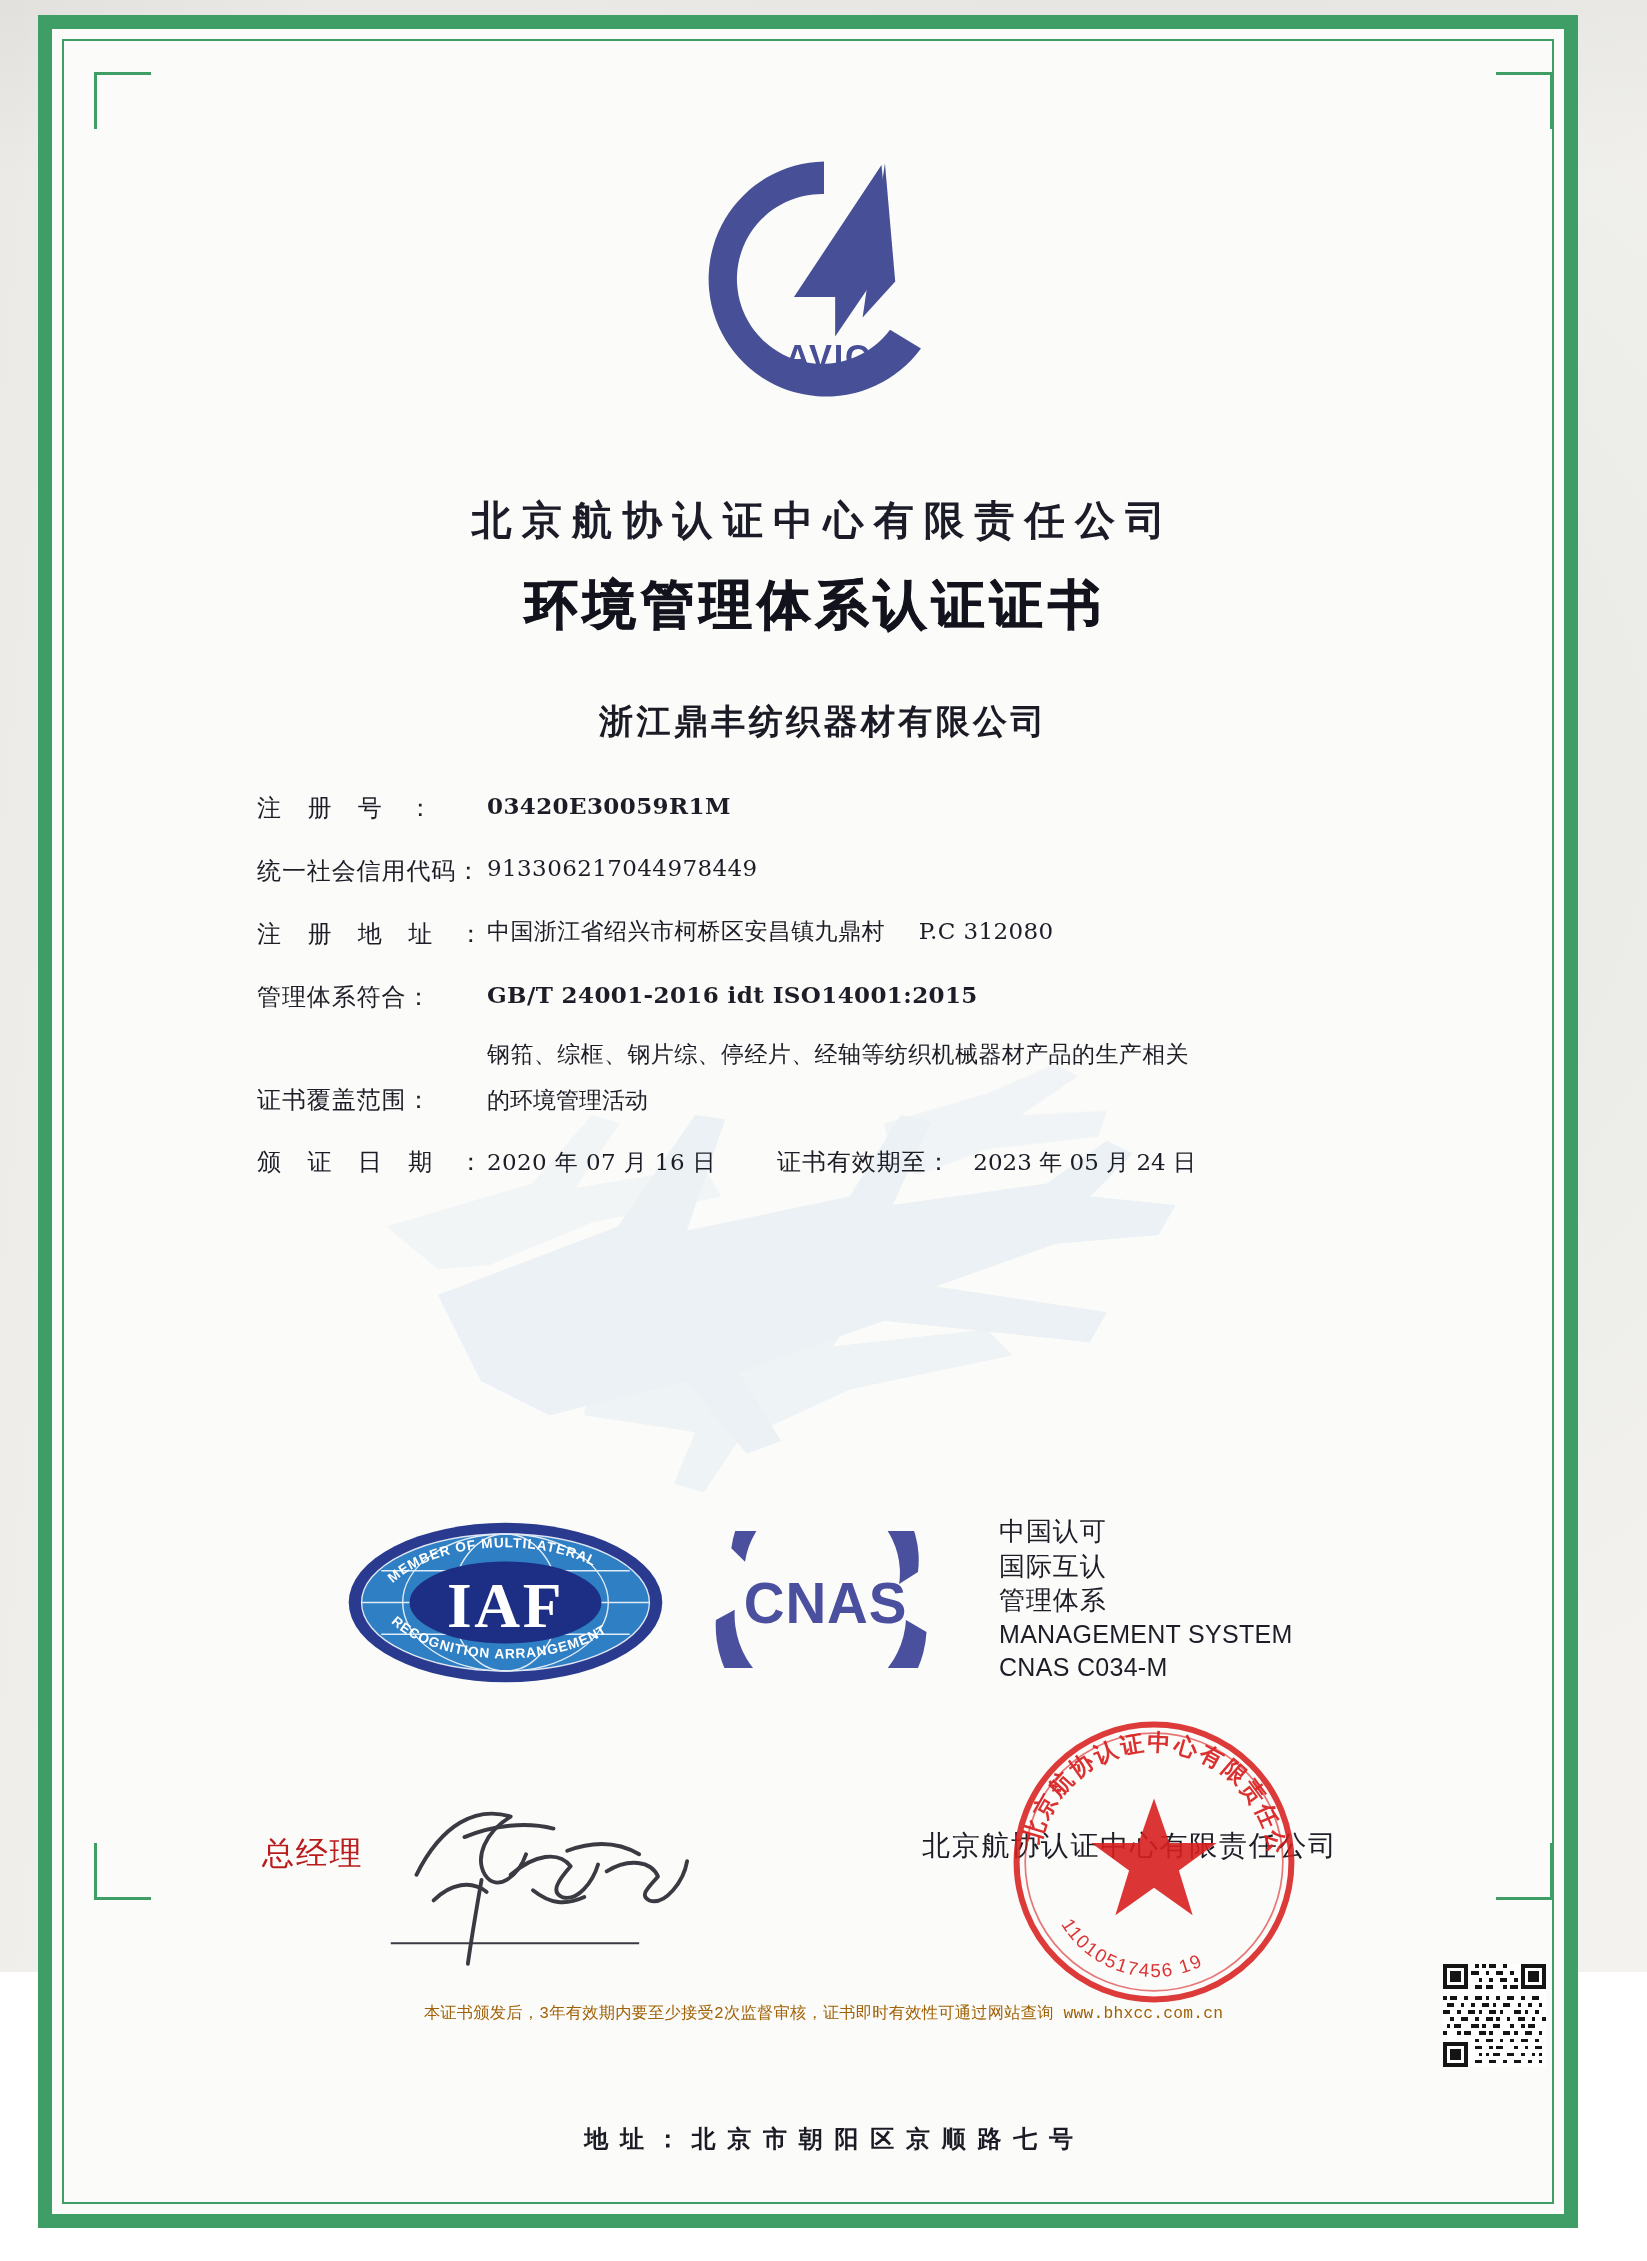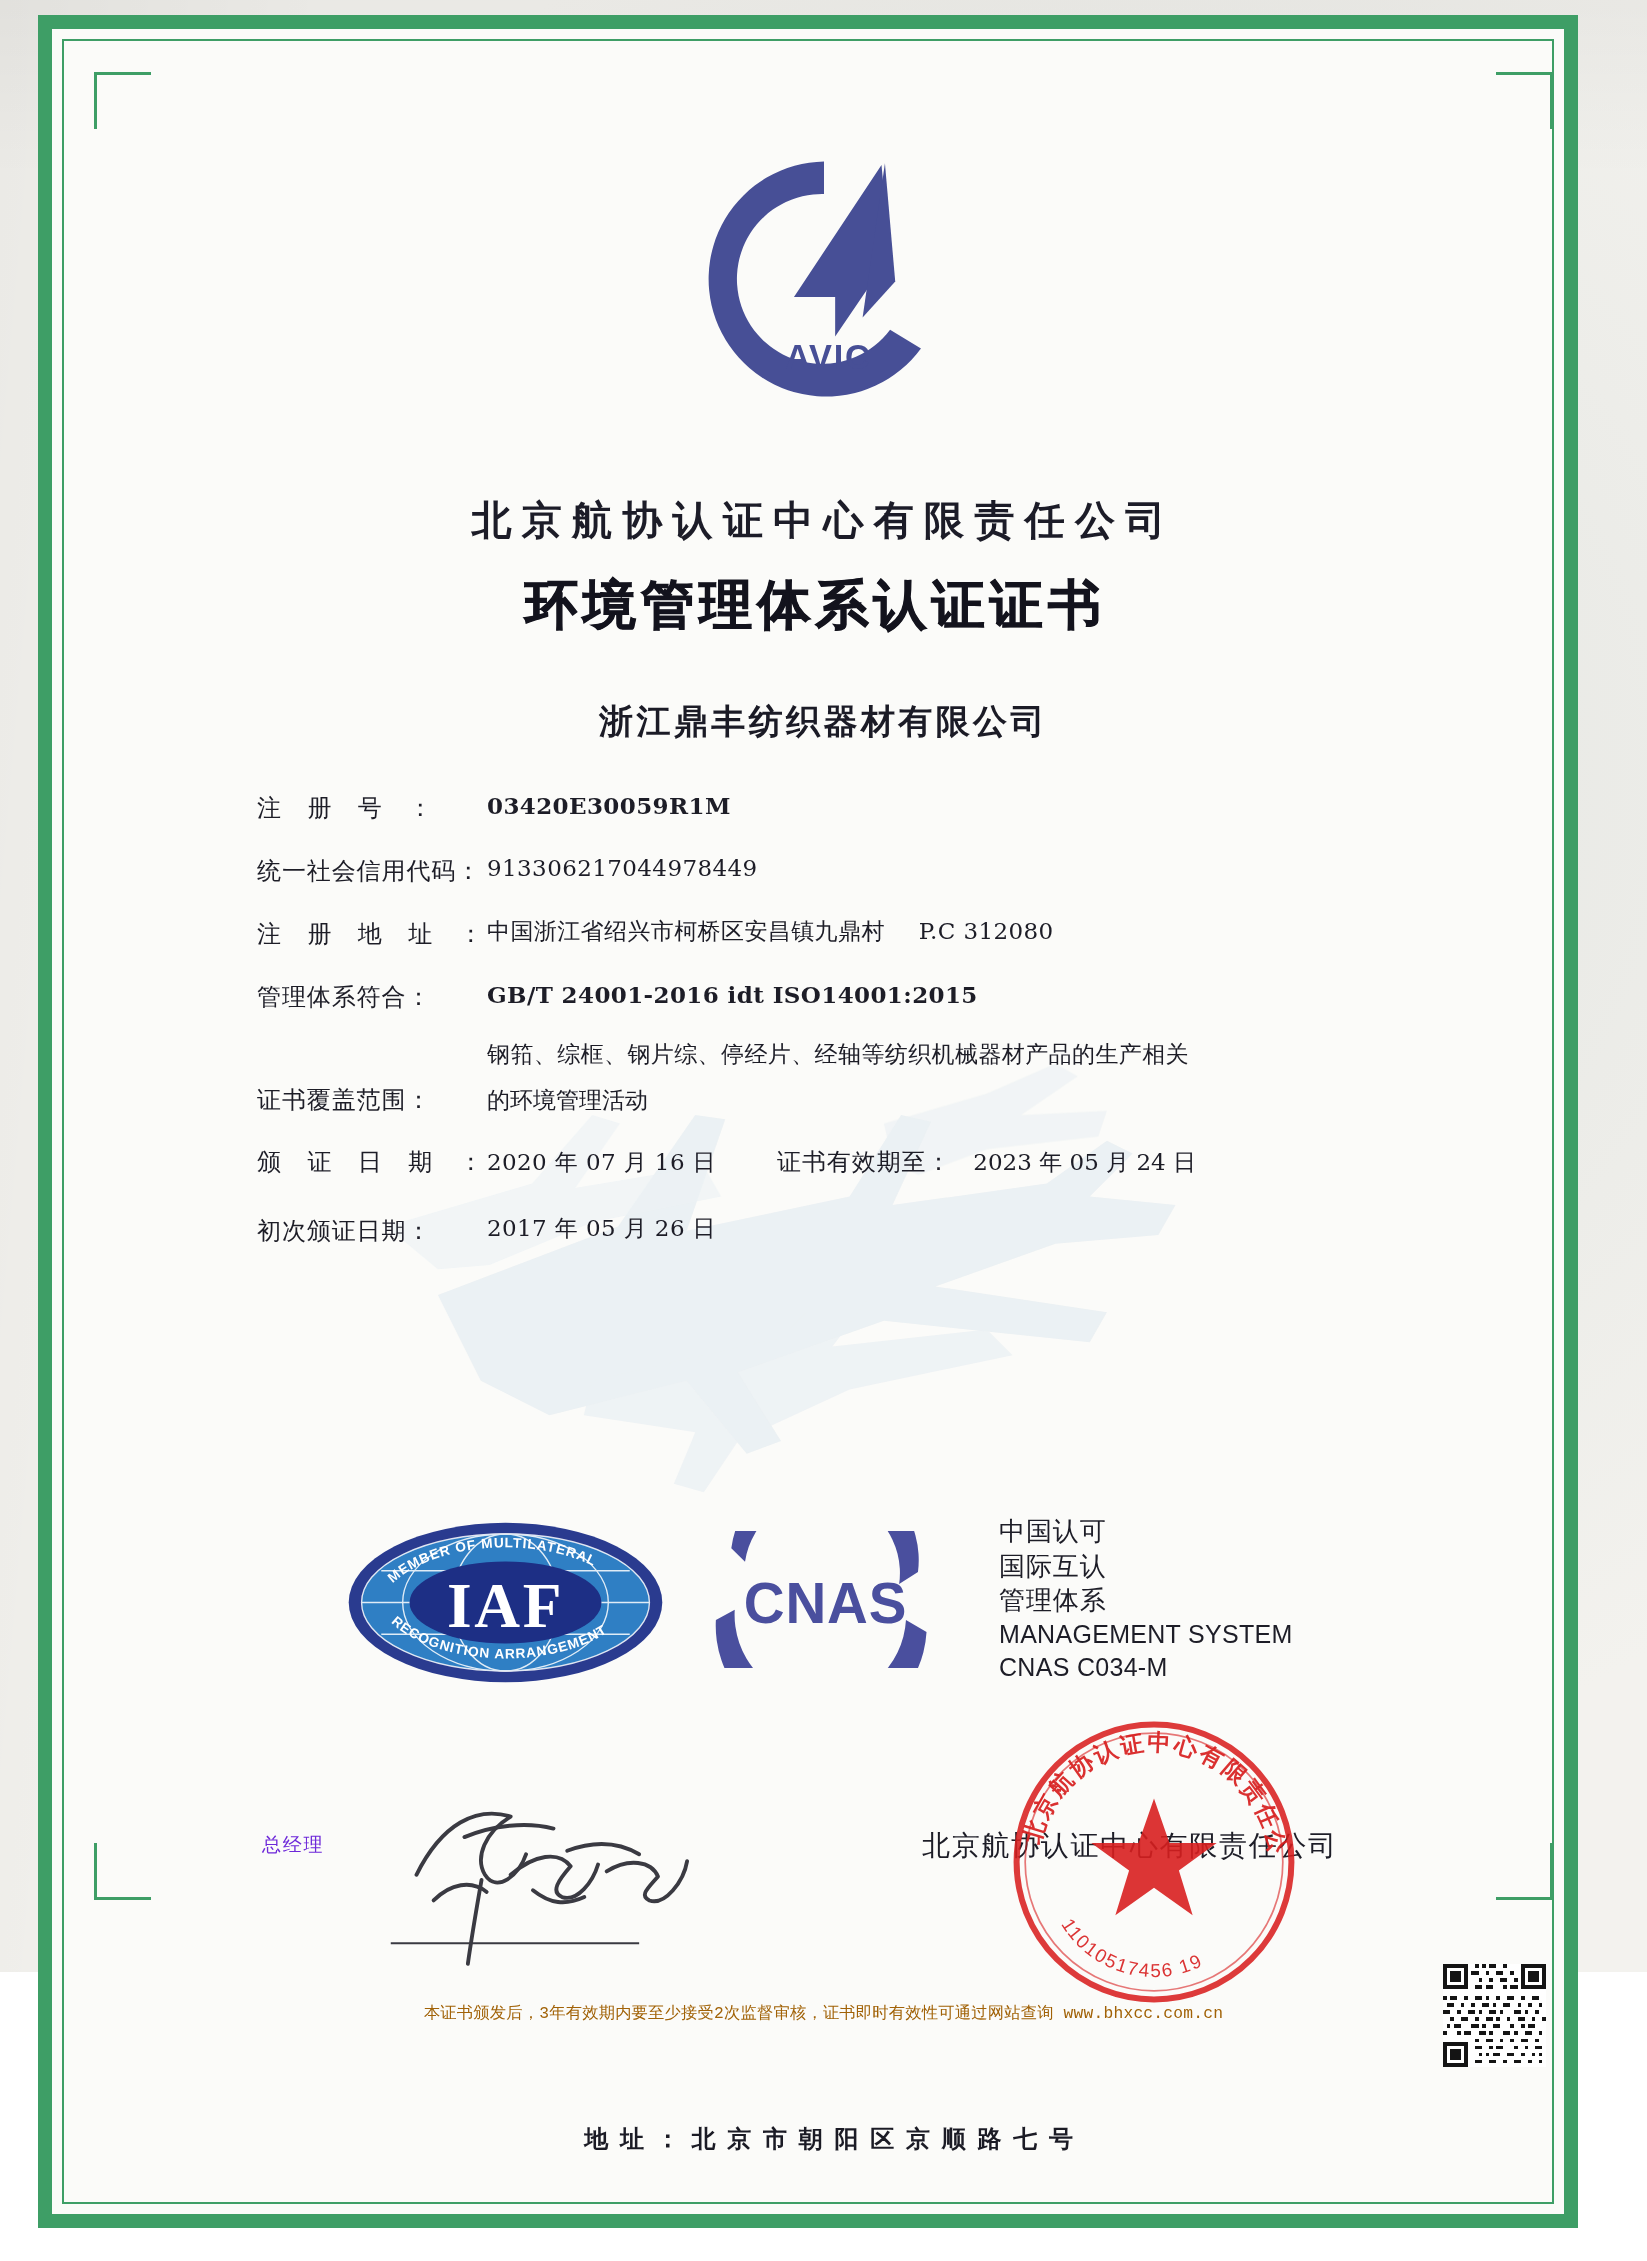--- a/index.html
+++ b/index.html
@@ -217,22 +217,22 @@
     position: absolute;
     left: 262px;
     top: 1806px;
     width: 480px;
   }
   #gm-label {
     position: absolute;
     left: 0;
     top: 26px;
     font-family: "DejaVu Serif", "Liberation Serif", serif;
-    font-size: 19px;
-    color: #6d28d9;
+    font-size: 32px;
+    color: #b91c1c;
     letter-spacing: 1.7px;
   }
   #signature-svg {
     position: absolute;
     left: 120px;
     top: -34px;
     width: 343px;
     height: 197px;
   }
 
@@ -358,24 +358,20 @@
       </div>
     </div>
 
     <div class="field-row dates-row">
       <div class="field-label spaced">颁 证 日 期 ：</div>
       <div class="field-value">2020 年 07 月 16 日</div>
       <div class="sep-label">证书有效期至：</div>
       <div class="sep-value">2023 年 05 月 24 日</div>
     </div>
 
-    <div class="field-row">
-      <div class="field-label">初次颁证日期：</div>
-      <div class="field-value">2017 年 05 月 26 日</div>
-    </div>
 
   </div>
 
   <div id="accred-row">
 
     <svg id="iaf-logo" viewBox="0 0 370 190">
       <ellipse cx="185" cy="95" rx="183" ry="93" fill="#2a3b8f"></ellipse>
       <ellipse cx="185" cy="95" rx="168" ry="80" fill="#2f7fc4"></ellipse>
       <g stroke="#ffffff" stroke-width="1.6" fill="none" opacity="0.85">
         <ellipse cx="185" cy="95" rx="168" ry="80"></ellipse>

